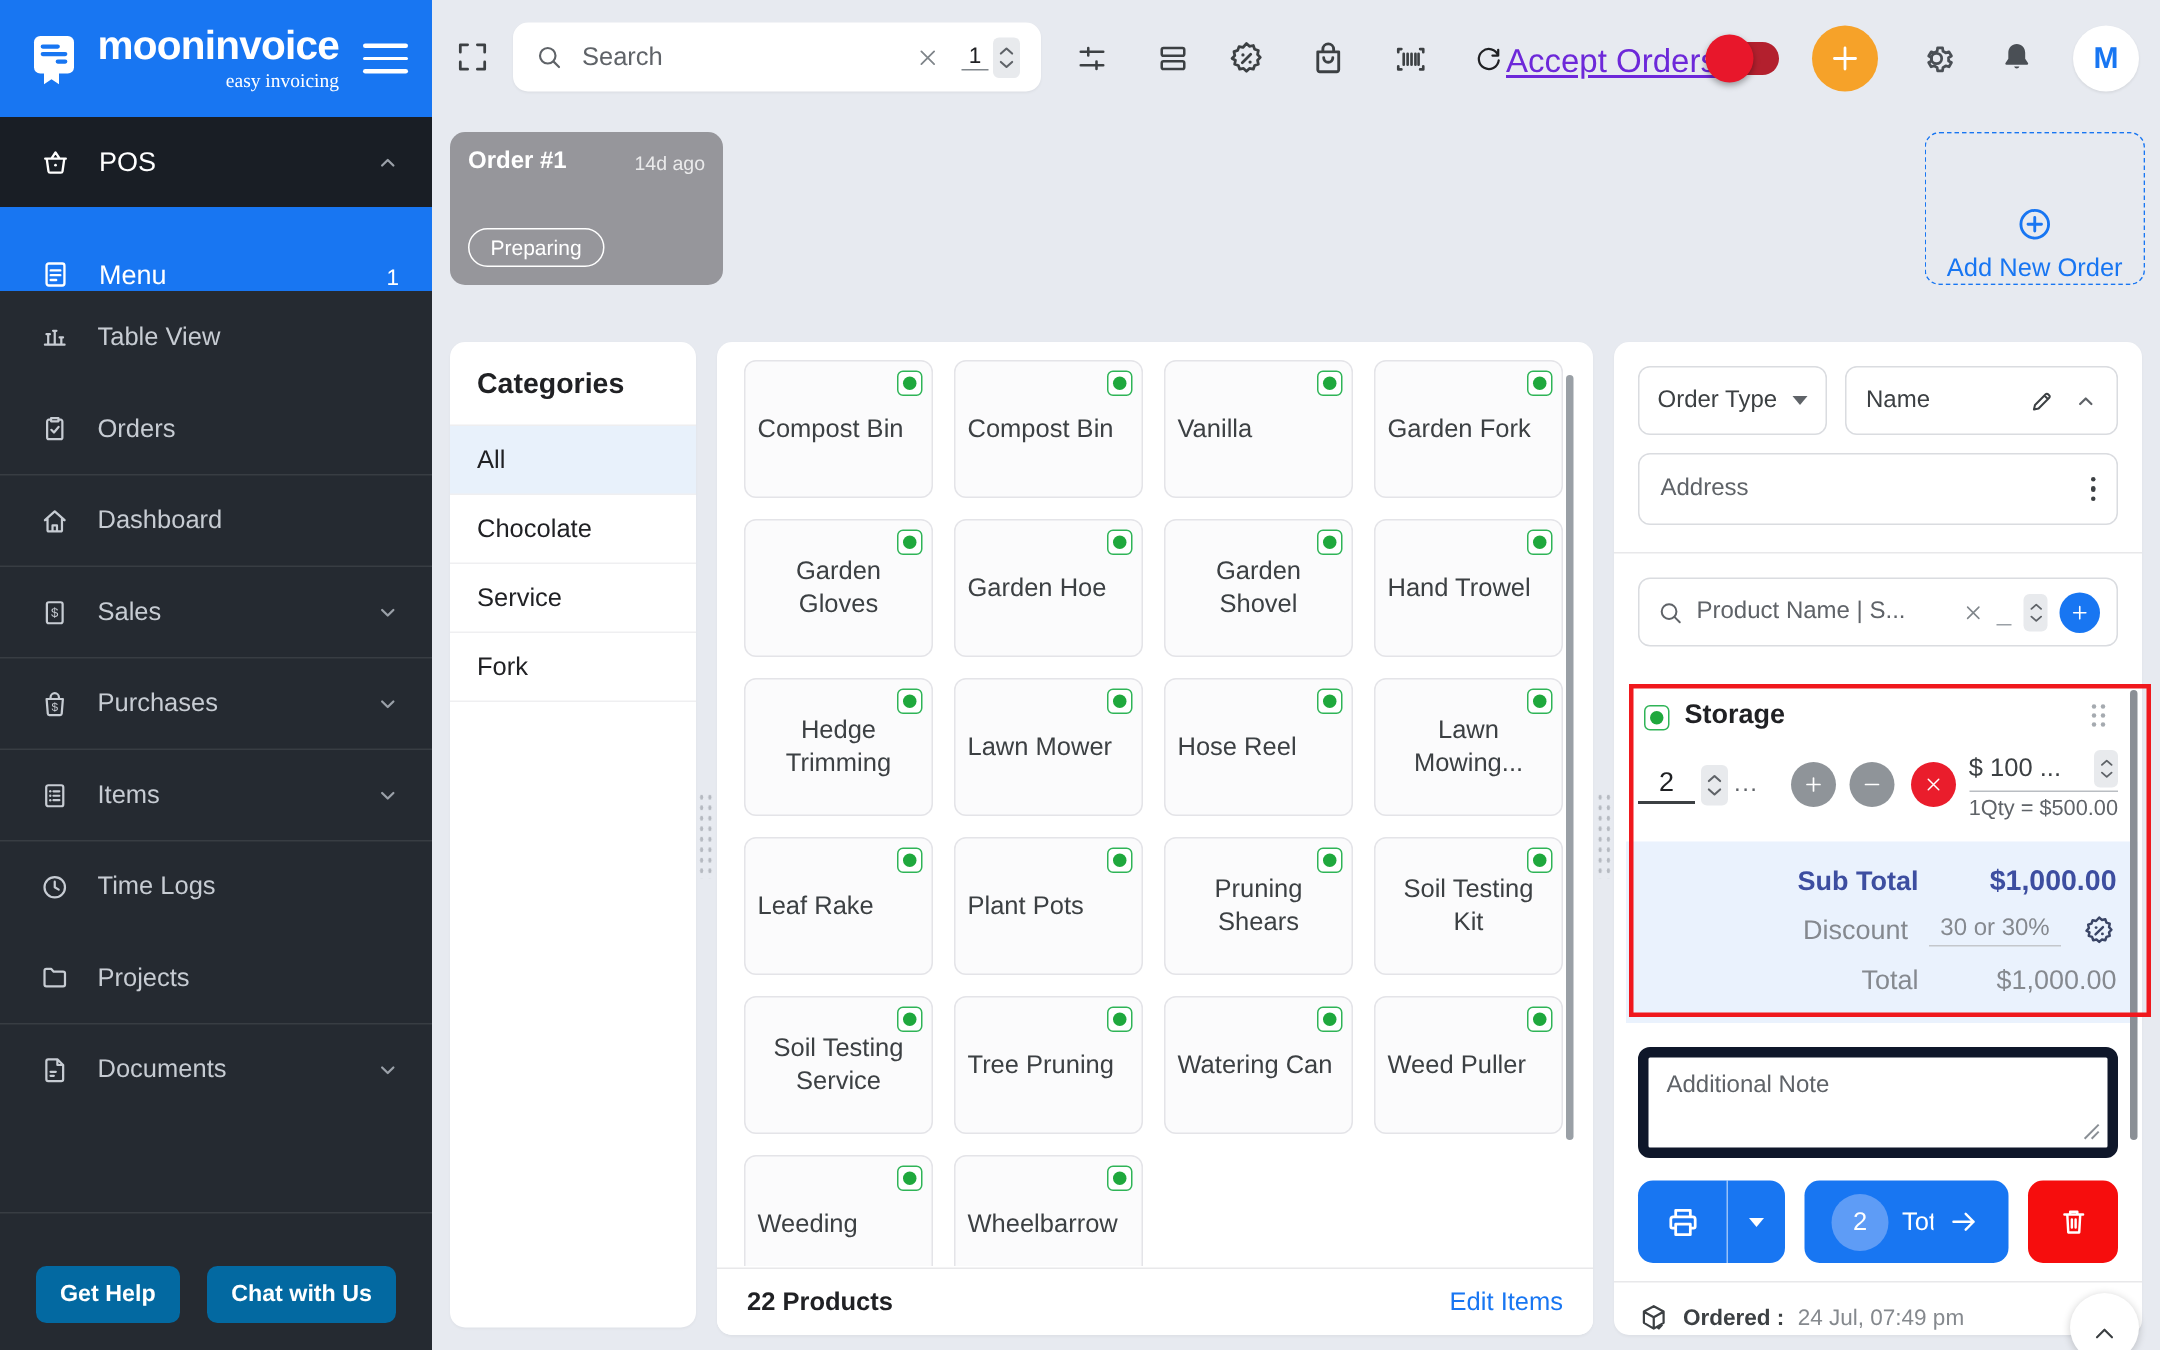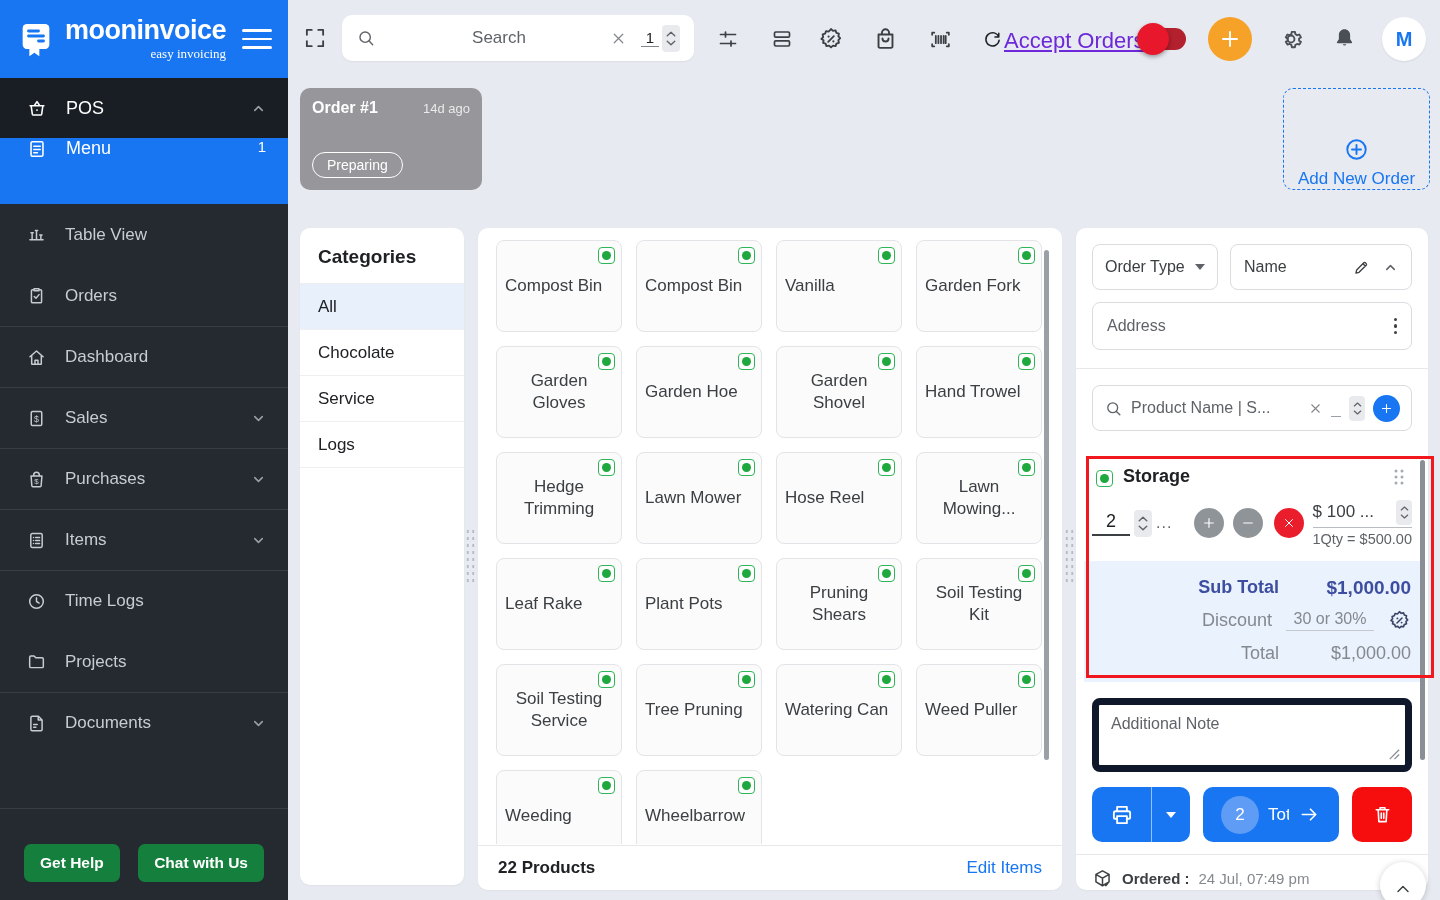--- a/index.html
+++ b/index.html
@@ -12,38 +12,38 @@
   
   .sidebar { position:absolute; left:0; top:0; width:288px; height:900px; background:#252A31; z-index:5; }
   .logo-area { height:78px; background:#1876F2; display:flex; align-items:center; padding:0 16px; }
   .brand-text { margin-left:9px; color:#fff; }
   .brand-name { font-size:27px; font-weight:bold; letter-spacing:-0.5px; line-height:1; }
   .brand-tag { font-family:"Liberation Serif", serif; font-size:13px; text-align:right; margin-top:2px; }
   .hamburger { margin-left:auto; display:flex; flex-direction:column; gap:6px; cursor:pointer; }
   .hamburger i { display:block; width:30px; height:2.6px; background:#fff; border-radius:2px; }
 
   .pos-row { height:60px; background:#191E25; display:flex; align-items:center; padding:0 22px 0 26px; color:#fff; }
-  .menu-row { height:66px; background:#1876F2; display:flex; align-items:flex-start; padding:0 22px 0 26px; color:#fff; }
+  .menu-row { height:56px; background:#1876F2; display:flex; align-items:flex-end; padding:0 22px 0 26px; color:#fff; }
   .nav-item { height:61px; display:flex; align-items:center; padding:0 22px 0 26px; color:#C7CCD3; cursor:pointer; }
   .nav-item.div-top { border-top:1px solid rgba(255,255,255,.09); }
   .nav-label { font-size:17px; margin-left:18px; }
   .pos-row .nav-label, .menu-row .nav-label { font-size:18px; color:#fff; }
   .nav-chev { margin-left:auto; color:#9AA0A8; }
   .menu-badge { margin-left:auto; font-size:15px; color:#fff; }
   .side-divider { border-top:1px solid rgba(255,255,255,.09); position:absolute; left:0; right:0; top:808px; }
   .side-btns { position:absolute; left:0; right:0; bottom:18px; display:flex; justify-content:space-between; padding:0 24px; }
-  .side-btn { background:#15803d; color:#fff; border:none; border-radius:7px; height:38px; font-size:15.5px; font-weight:bold; font-family:inherit; cursor:pointer; padding:0 16px; }
+  .side-btn { background:#0369a1; color:#fff; border:none; border-radius:7px; height:38px; font-size:15.5px; font-weight:bold; font-family:inherit; cursor:pointer; padding:0 16px; }
 
   
   .main { position:absolute; left:288px; top:0; width:1152px; height:900px; }
 
   
   .fs-btn { position:absolute; left:14px; top:25px; color:#3C4043; cursor:pointer; }
   .searchbox { position:absolute; left:54px; top:15px; width:352px; height:46px; background:#fff; border-radius:10px; display:flex; align-items:center; padding:0 14px; box-shadow:0 1px 2px rgba(0,0,0,.05); }
-  .searchbox input { border:none; outline:none; flex:1; font-size:17px; font-family:inherit; color:#ec4899; margin-left:12px; background:transparent;text-align:center; }
+  .searchbox input { border:none; outline:none; flex:1; font-size:17px; font-family:inherit; color:#ec4899; margin-left:12px; background:transparent; }
   .searchbox input::placeholder { color:#5F6368; }
   .num-input { width:18px; text-align:center; font-size:15px; color:#202124; border-bottom:1.5px solid #80868B; margin:0 3px 0 14px; }
   .stepper { width:18px; height:27px; background:#E8EAED; border-radius:4px; display:flex; flex-direction:column; align-items:center; justify-content:center; gap:3px; color:#5F6368; cursor:pointer; }
   .hdr-ico { position:absolute; top:27px; color:#3C4043; cursor:pointer; }
   .accept-link { position:absolute; left:716px; top:28px; font-size:22px; font-weight:normal; color:#6d28d9; text-decoration:underline; cursor:pointer; }
   .toggle { position:absolute; left:852px; top:28px; width:46px; height:22px; border-radius:11px; background:#B3202E; cursor:pointer; }
   .toggle .knob { position:absolute; left:-3px; top:-5px; width:32px; height:32px; border-radius:50%; background:#E8172B; box-shadow:0 2px 4px rgba(0,0,0,.35); }
   .plus-btn { position:absolute; left:920px; top:17px; width:44px; height:44px; border-radius:50%; background:#F6A229; color:#fff; display:flex; align-items:center; justify-content:center; cursor:pointer; }
   .gear-btn { position:absolute; left:990px; top:26px; color:#4A4F55; cursor:pointer; }
   .bell-btn { position:absolute; left:1044px; top:26px; color:#4A4F55; cursor:pointer; }
@@ -364,21 +364,21 @@
         <path d="M12 8 v8 M8 12 h8"></path>
       </svg>
     <span class="lbl">Add New Order</span>
   </div>
 
   <div class="cat-panel">
     <div class="cat-title">Categories</div>
     <div class="cat-item sel">All</div>
     <div class="cat-item">Chocolate</div>
     <div class="cat-item">Service</div>
-    <div class="cat-item">Logs</div>
+    <div class="cat-item">Fork</div>
   </div>
 
   <div class="prod-panel">
     <div class="pgrid">
 
     <div class="pcard">
           <span class="veg">
             <i></i>
           </span>
           <span class="plabel">Compost Bin</span>

